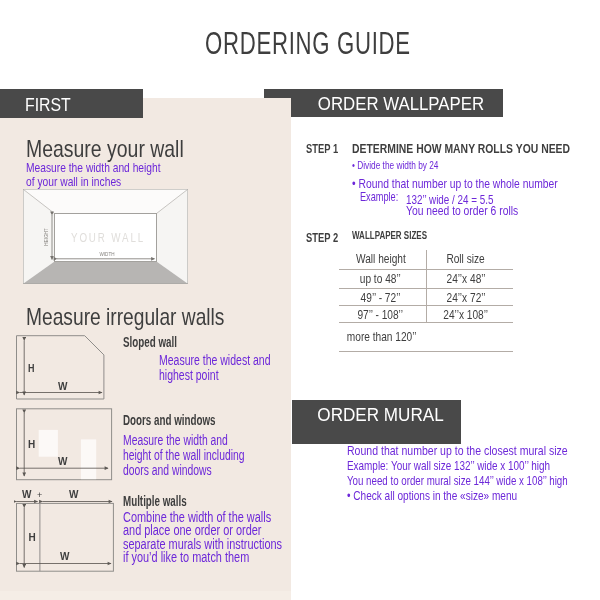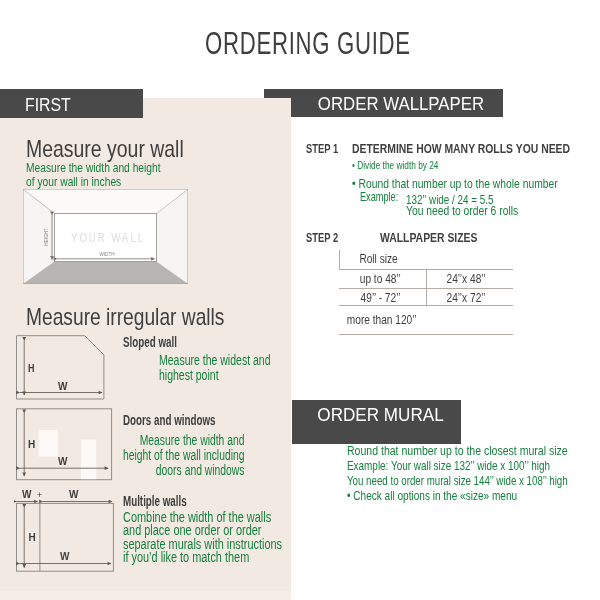--- a/index.html
+++ b/index.html
@@ -8,21 +8,21 @@
   .abs{position:absolute;}
   .sx{display:inline-block;transform-origin:0 0;white-space:nowrap;}
   .bar{position:absolute;background:#494949;color:#fff;}
   .dk{color:#3e3e3e;}
   .trow{display:flex;box-sizing:border-box;border-bottom:1px solid #b3aca6;}
   .tc1,.tc2{width:87px;text-align:center;font-size:13px;color:#3e3e3e;line-height:18px;box-sizing:border-box;}
   .tc2{border-left:1px solid #b3aca6;}
   .tc1 .tsp{position:relative;left:-2px;}
   .tc2 .tsp{position:relative;left:-4px;}
   .tsp{transform:scaleX(0.78);transform-origin:50% 0;}
-  .gy{color:#15803d;}
+  .gy{color:#6d28d9;}
 </style>
 </head>
 <body>
 
 <div class="abs dk" style="left:0;top:25.5px;width:615px;text-align:center;font-size:31px;letter-spacing:1px;">
   <span class="sx" style="transform:scaleX(0.715);transform-origin:50% 0;">ORDERING GUIDE</span>
 </div>
 
 <div class="bar" style="left:264px;top:89px;width:239px;height:28px;line-height:26px;padding-top:2px;box-sizing:border-box;text-align:center;font-size:19px;">
   <span class="sx" style="transform:scaleX(0.885);transform-origin:50% 0;margin-left:35px;">ORDER WALLPAPER</span>
@@ -125,21 +125,21 @@
 
   <line x1="5.6" y1="62.2" x2="94" y2="62.2" stroke="#55514d" stroke-width="0.8" marker-start="url(#ahs)" marker-end="url(#ahe)"></line>
 
   <text x="44" y="58.5" font-size="10" font-weight="bold" fill="#3e3e3e">W</text>
 </svg>
 
 <div class="abs dk" style="left:123px;top:412px;font-size:14px;font-weight:bold;">
   <span class="sx" style="transform:scaleX(0.70);">Doors and windows</span>
 </div>
 
-<div class="abs gy" style="left:123px;top:433px;font-size:14px;line-height:15px;text-align:right;">
+<div class="abs gy" style="left:123px;top:433px;font-size:14px;line-height:15px;">
   <span class="sx" style="transform:scaleX(0.74);">Measure the width and<br>height of the wall including<br>doors and windows</span>
 </div>
 
 <svg class="abs" style="left:14px;top:488px;" width="102" height="86" viewBox="0 0 102 86">
 
   <rect x="2.5" y="15.4" width="96.9" height="67.8" fill="none" stroke="#8f8d8a" stroke-width="1"></rect>
 
   <line x1="25.9" y1="15.4" x2="25.9" y2="83.2" stroke="#8f8d8a" stroke-width="1"></line>
 
   <line x1="2.2" y1="13.5" x2="23.5" y2="13.5" stroke="#55514d" stroke-width="0.8" marker-start="url(#ahs)" marker-end="url(#ahe)"></line>
@@ -194,41 +194,46 @@
 </div>
 
 <div class="abs gy" style="left:405.5px;top:202.5px;font-size:13.5px;">
   <span class="sx" style="transform:scaleX(0.765);">You need to order 6 rolls</span>
 </div>
 
 <div class="abs dk" style="left:306px;top:230px;font-size:13px;font-weight:bold;">
   <span class="sx" style="transform:scaleX(0.72);">STEP 2</span>
 </div>
 
-<div class="abs dk" style="left:352px;top:230px;font-size:13px;font-weight:bold;margin-left:28px;">
+<div class="abs dk" style="left:352px;top:230px;font-size:10px;font-weight:bold;">
   <span class="sx" style="transform:scaleX(0.80);">WALLPAPER SIZES</span>
 </div>
 
 <div class="abs" style="left:339px;top:250px;width:174px;">
 
   <div class="trow" style="height:20px;">
+    <div class="tc1"><span class="sx tsp">Wall height</span></div>
     <div class="tc2"><span class="sx tsp">Roll size</span></div>
   </div>
 
   <div class="trow" style="height:19px;">
     <div class="tc1"><span class="sx tsp">up to 48’’</span></div>
     <div class="tc2"><span class="sx tsp">24’’x 48’’</span></div>
   </div>
 
   <div class="trow" style="height:17px;">
     <div class="tc1"><span class="sx tsp">49’’ - 72’’</span></div>
     <div class="tc2"><span class="sx tsp">24’’x 72’’</span></div>
   </div>
 
 
+  <div class="trow" style="height:17px;">
+    <div class="tc1"><span class="sx tsp">97’’ - 108’’</span></div>
+    <div class="tc2"><span class="sx tsp">24’’x 108’’</span></div>
+  </div>
 
 
   <div class="trow" style="height:29px;">
     <div class="tc1" style="line-height:28px;"><span class="sx tsp">more than 120’’</span></div>
   </div>
 </div>
 
 <div class="bar" style="left:292px;top:400px;width:169px;height:44px;line-height:25px;padding-top:3px;box-sizing:border-box;text-align:center;font-size:18px;">
   <span class="sx" style="transform:scaleX(0.95);transform-origin:50% 0;margin-left:8px;">ORDER MURAL</span>
 </div>

